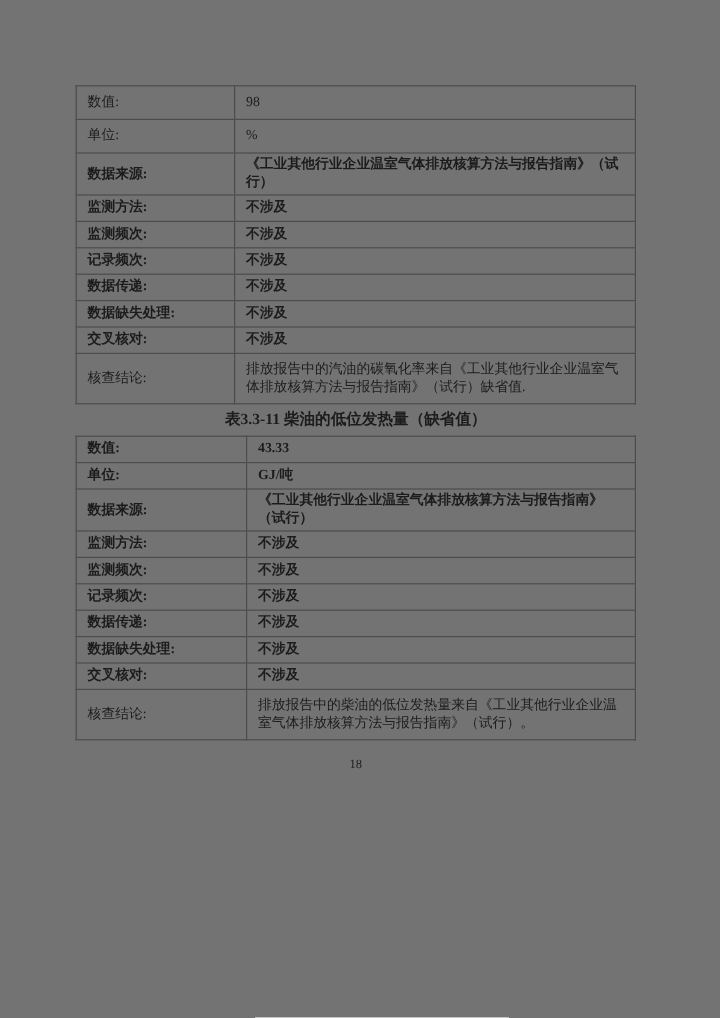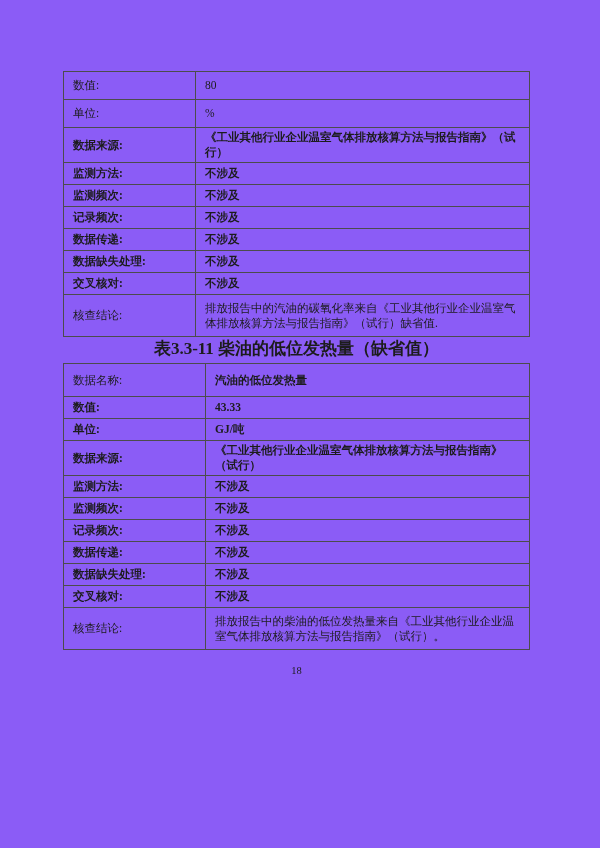--- a/index.html
+++ b/index.html
@@ -4,21 +4,21 @@
 <style>
   html, body {
     margin: 0;
     padding: 0;
     background: #ffffff;
   }
   .page {
     position: relative;
     width: 600px;
     height: 848px;
-    background: #8b5cf6;
+    background: #737373;
     font-family: "Liberation Serif", "DejaVu Serif", serif;
     color: #1c1c1c;
     overflow: hidden;
   }
   .content {
     position: absolute;
     left: 63px;
     top: 71px;
     width: 467px;
   }
@@ -41,21 +41,21 @@
   tr.h29 { height: 22px; font-weight: bold; }
   tr.h33 { height: 33px; }
   tr.h34 { height: 34px; font-weight: bold; }
   tr.h42 { height: 42px; }
   td.val-multi { line-height: 18px; }
   td.val-bold { font-weight: bold; }
   .caption {
     width: 467px;
     text-align: center;
     font-weight: bold;
-    font-size: 17px;
+    font-size: 13px;
     line-height: 17px;
   }
   .caption.c1 { margin-top: 3px; margin-bottom: 6px; }
   .caption.c2 { margin-top: 8px; }
   .page-number {
     width: 467px;
     text-align: center;
     font-size: 10.5px;
     color: #1c1c1c;
     margin-top: 15px;
@@ -68,21 +68,21 @@
   <div class="content">
 
     <table class="doc-table t1">
       <colgroup>
           <col class="c-label">
           <col class="c-value">
         </colgroup>
       <tbody>
         <tr class="h28">
           <td>数值:</td>
-          <td>80</td>
+          <td>98</td>
         </tr>
         <tr class="h28">
           <td>单位:</td>
           <td>%</td>
         </tr>
         <tr class="h34">
           <td>数据来源:</td>
           <td>《工业其他行业企业温室气体排放核算方法与报告指南》（试行）</td>
         </tr>
         <tr class="h29">
@@ -117,24 +117,20 @@
     </table>
 
     <div class="caption c1">表3.3-11 柴油的低位发热量（缺省值）</div>
 
     <table class="doc-table t2">
       <colgroup>
           <col class="c-label">
           <col class="c-value">
         </colgroup>
       <tbody>
-        <tr class="h33">
-          <td>数据名称:</td>
-          <td class="val-bold">汽油的低位发热量</td>
-        </tr>
         <tr class="h29">
           <td>数值:</td>
           <td>43.33</td>
         </tr>
         <tr class="h29">
           <td>单位:</td>
           <td>GJ/吨</td>
         </tr>
         <tr class="h34">
           <td>数据来源:</td>

